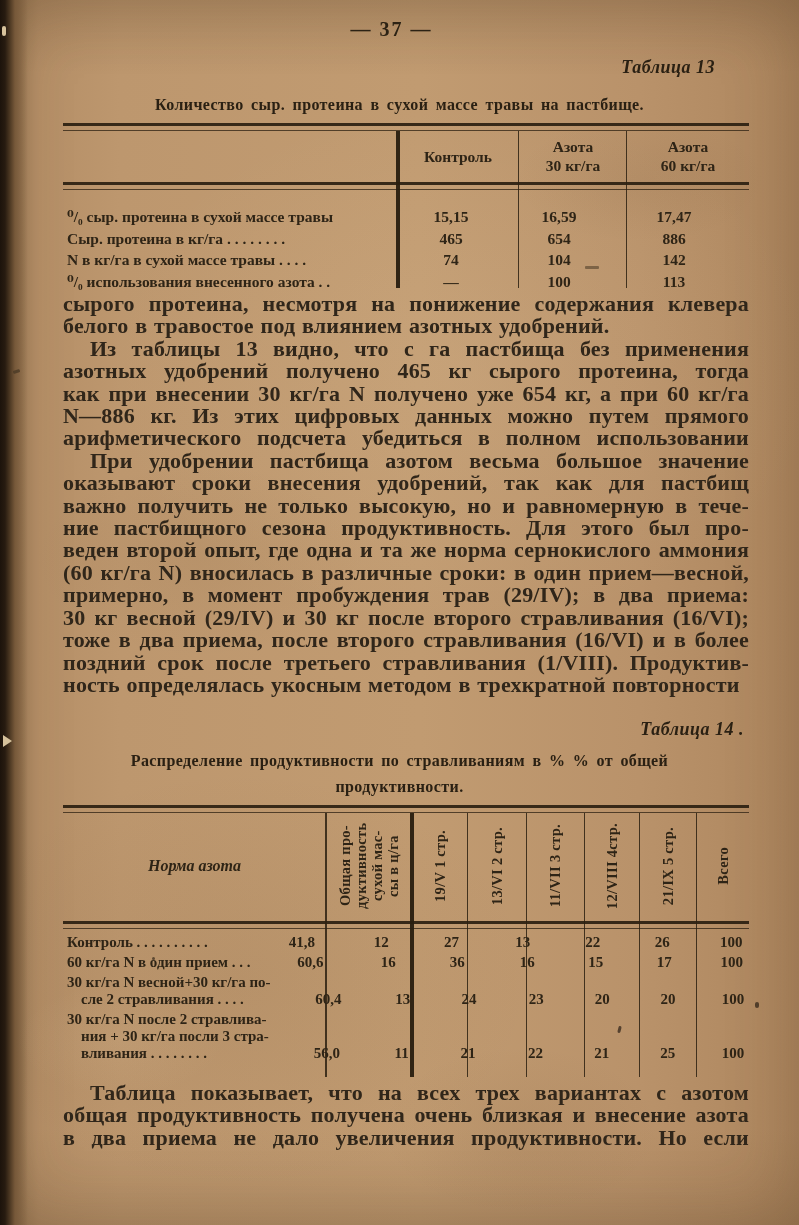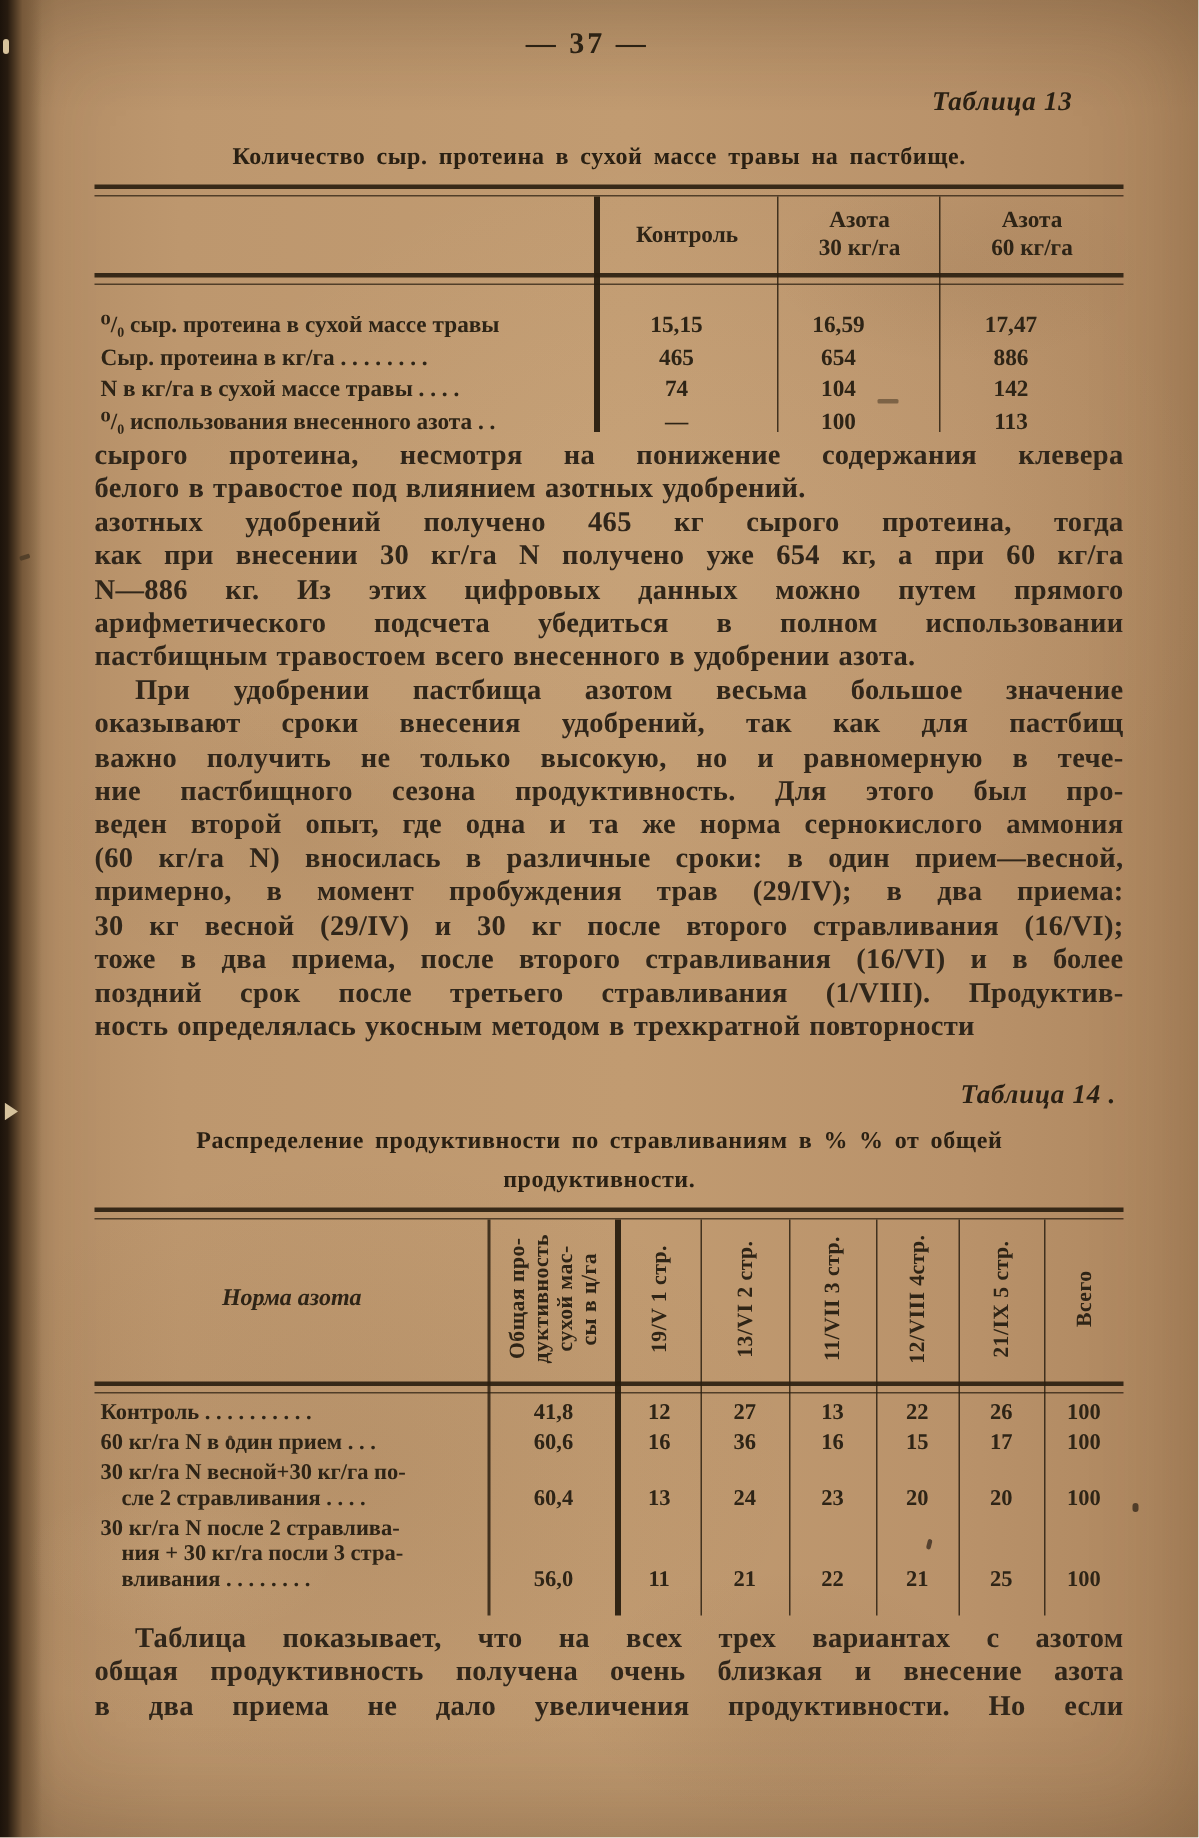--- a/index.html
+++ b/index.html
@@ -65,40 +65,40 @@
   .t13 .hc3{left:564px;width:122px;}
   .t13 .vl{top:8px;bottom:2px;}
   .t13-body{position:absolute;left:0;right:0;top:83px;}
   .t13-row{display:flex;line-height:21.5px;}
   .t13-row .rlabel{width:334px;padding-left:4px;box-sizing:border-box;white-space:nowrap;}
   .t13-row .rval{text-align:center;}
   .t13-row .v1{width:108px;}
   .t13-row .v2{width:108px;}
   .t13-row .v3{width:122px;}
   
-  .bodytext{position:absolute;left:63px;width:686px;font-size:19px;font-weight:700;color:#30261a;}
+  .bodytext{position:absolute;left:63px;width:686px;font-size:22px;font-weight:700;color:#30261a;}
   .bt-main{top:293px;}
   .bt-last{top:1082px;}
   .ln{line-height:22.4px;text-align:justify;text-align-last:justify;letter-spacing:0.2px;word-spacing:1px;}
   .ln.end{text-align-last:left;}
   .ln.ind{text-indent:27px;}
   
   .t14{position:absolute;left:63px;top:805px;width:686px;height:272px;font-weight:700;}
   .t14 .ruled.top{top:0;}
   .t14 .ruled.mid{top:116px;}
   .t14 .vl{top:8px;bottom:0;}
   .t14 .hcell{position:absolute;top:9px;height:104px;display:flex;align-items:center;justify-content:center;}
   .t14 .rot{
     writing-mode:vertical-rl;transform:rotate(180deg);
     font-size:14.5px;line-height:16px;white-space:nowrap;letter-spacing:0.3px;
   }
   .t14 .rotml{white-space:pre-line;height:104px;text-align:center;}
   .t14 .norm-head{font-size:16px;font-style:italic;}
   .t14-body{position:absolute;left:0;right:0;top:128px;font-size:15px;}
-  .t14-row{display:flex;align-items:flex-end;margin-bottom:2px;}
+  .t14-row{display:flex;align-items:flex-end;margin-bottom:2px;gap:32px;}
   .t14-row .rlabel{width:263px;padding-left:4px;box-sizing:border-box;line-height:17px;white-space:nowrap;}
   .t14-row .rlabel .cont{padding-left:14px;}
   .t14-row .rval{text-align:center;line-height:18px;}
   .t14-row .c1{width:86px;}
   .t14-row .c2{width:55px;}
   .t14-row .c3{width:59px;}
   .t14-row .c4{width:58px;}
   .t14-row .c5{width:55px;}
   .t14-row .c6{width:57px;}
   .t14-row .c7{width:53px;}
@@ -154,25 +154,25 @@
       </div>
     </div>
   </div>
 
   <div class="bodytext bt-main">
     <div class="para">
       <div class="ln">сырого протеина, несмотря на понижение содержания клевера</div>
       <div class="ln end">белого в травостое под влиянием азотных удобрений.</div>
     </div>
     <div class="para">
+      <div class="ln ind">Из таблицы 13 видно, что с га пастбища без применения</div>
       <div class="ln">азотных удобрений получено 465 кг сырого протеина, тогда</div>
       <div class="ln">как при внесении 30 кг/га N получено уже 654 кг, а при 60 кг/га</div>
       <div class="ln">N—886 кг. Из этих цифровых данных можно путем прямого</div>
       <div class="ln">арифметического подсчета убедиться в полном использовании</div>
-      <div class="ln end">пастбищным травостоем всего внесенного в удобрении азота.</div>
     </div>
     <div class="para">
       <div class="ln ind">При удобрении пастбища азотом весьма большое значение</div>
       <div class="ln">оказывают сроки внесения удобрений, так как для пастбищ</div>
       <div class="ln">важно получить не только высокую, но и равномерную в тече-</div>
       <div class="ln">ние пастбищного сезона продуктивность. Для этого был про-</div>
       <div class="ln">веден второй опыт, где одна и та же норма сернокислого аммония</div>
       <div class="ln">(60 кг/га N) вносилась в различные сроки: в один прием—весной,</div>
       <div class="ln">примерно, в момент пробуждения трав (29/IV); в два приема:</div>
       <div class="ln">30 кг весной (29/IV) и 30 кг после второго стравливания (16/VI);</div>

